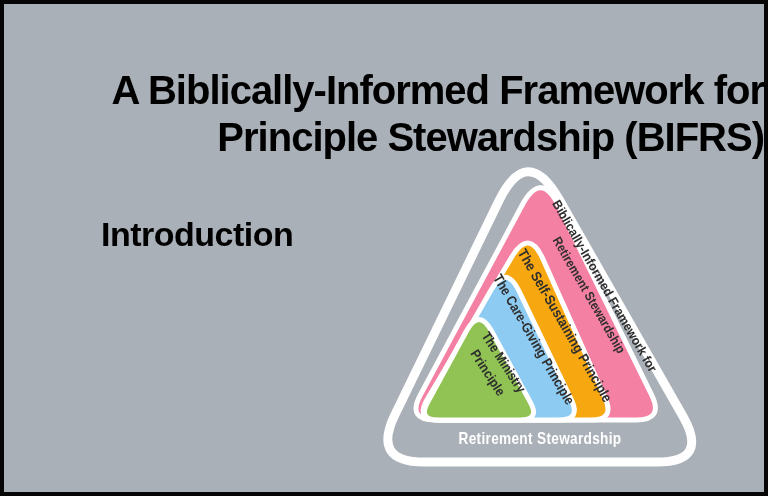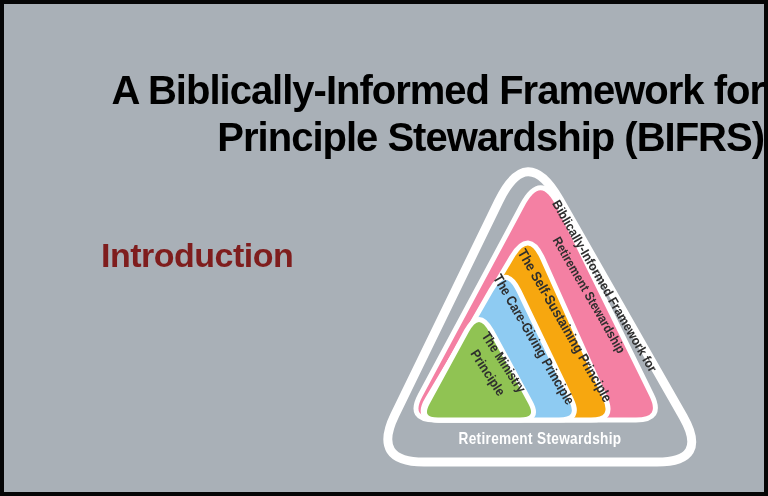--- a/index.html
+++ b/index.html
@@ -11,21 +11,21 @@
     position:absolute;inset:0;box-sizing:border-box;
     background:#A9B0B7;border:4px solid #060606;
   }
   .title{
     position:absolute;left:0;right:0;top:29px;
     text-align:right;color:#000000;font-weight:bold;
     font-size:40px;line-height:47px;letter-spacing:-1px;margin-top:34px;
   }
   .subtitle{
     position:absolute;left:97px;top:211px;
-    color:#7f1d1d;font-weight:bold;font-size:34px;letter-spacing:-0.5px;margin-top:21px;
+    color:#000000;font-weight:bold;font-size:34px;letter-spacing:-0.5px;
   }
   svg{position:absolute;left:0;top:0;}
   .tri{stroke:#FFFFFF;stroke-width:5;}
   .tri-label{
     font-family:"Liberation Sans", sans-serif;font-weight:bold;
     fill:#2E2E2E;text-anchor:middle;
   }
   .base-label{
     font-family:"Liberation Sans", sans-serif;font-weight:bold;
     fill:#FFFFFF;text-anchor:middle;letter-spacing:0.4px;

